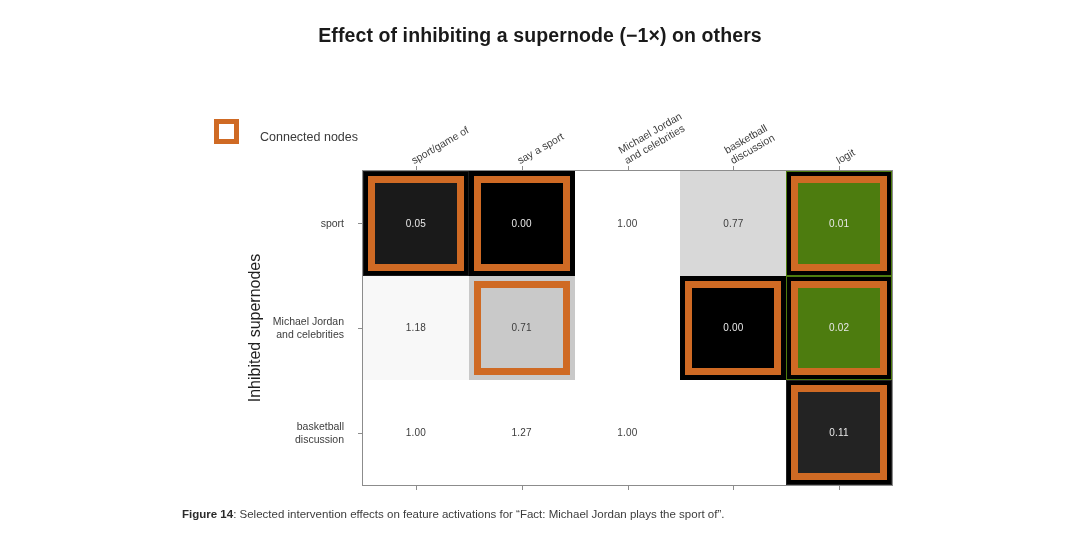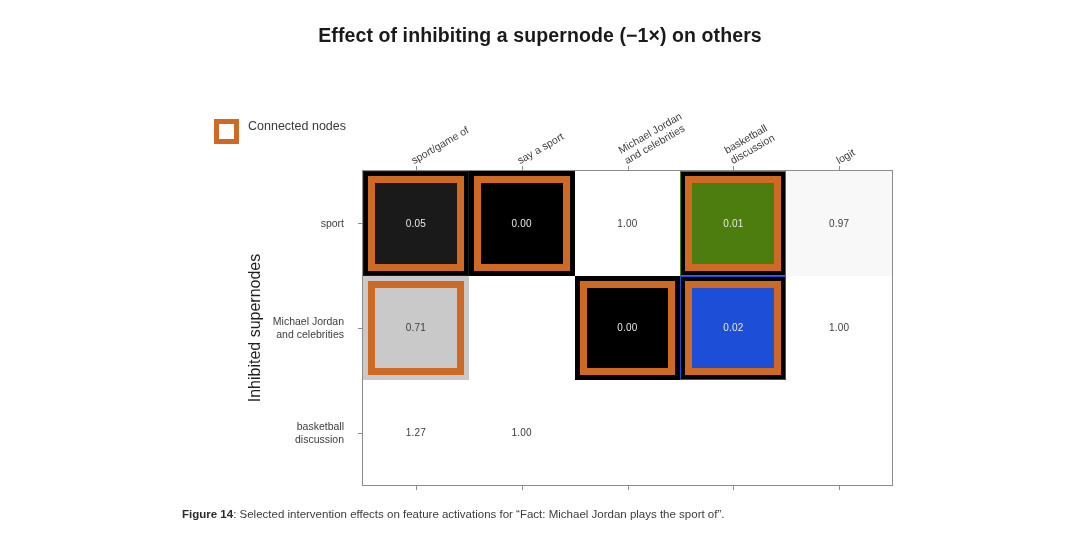--- a/index.html
+++ b/index.html
@@ -45,22 +45,22 @@
     font-weight: normal;
     color: #2b2b2b;
   }
 
   
   .legend {
     position: absolute;
     left: 186px;
     top: 119px;
     display: flex;
-    align-items: flex-start;
-    gap: 9px;
+    align-items: flex-end;
+    gap: 21px;
     padding-left: 28px;
   }
   .legend-swatch {
     width: 25px;
     height: 25px;
     box-sizing: border-box;
     border: 5px solid #cf6a24;
     background: #ffffff;
   }
   .legend-label {
@@ -267,49 +267,55 @@
     <div class="grid" id="grid">
         <div class="cell hl dark" style="background: rgb(26, 26, 26);">
           <span class="val" style="color: rgb(232, 232, 232);">0.05</span>
         </div>
         <div class="cell hl dark" style="background: rgb(0, 0, 0);">
           <span class="val" style="color: rgb(232, 232, 232);">0.00</span>
         </div>
         <div class="cell" style="background: rgb(255, 255, 255);">
           <span class="val" style="color: rgb(60, 60, 60);">1.00</span>
         </div>
+        <div class="cell" style="background: rgb(216, 216, 216);">
+          <span class="val" style="color: rgb(60, 60, 60);">0.77</span>
+        </div>
         <div class="cell hl dark" style="background: #4d7c0f;">
           <span class="val" style="color: rgb(232, 232, 232);">0.01</span>
         </div>
         <div class="cell" style="background: rgb(248, 248, 248);">
-          <span class="val" style="color: rgb(60, 60, 60);">0.97</span>
+          <span class="val" style="color: rgb(60, 60, 60);">1.18</span>
         </div>
         <div class="cell hl" style="background: rgb(201, 201, 201);">
           <span class="val" style="color: rgb(60, 60, 60);">0.71</span>
         </div>
         <div class="cell" style="background: rgb(255, 255, 255);">
           <span class="val" style="color: rgb(60, 60, 60);"></span>
         </div>
         <div class="cell hl dark" style="background: rgb(0, 0, 0);">
           <span class="val" style="color: rgb(232, 232, 232);">0.00</span>
         </div>
-        <div class="cell hl dark" style="background: #1d4ed8;">
+        <div class="cell hl dark" style="background: #4d7c0f;">
           <span class="val" style="color: rgb(232, 232, 232);">0.02</span>
         </div>
         <div class="cell" style="background: rgb(255, 255, 255);">
           <span class="val" style="color: rgb(60, 60, 60);">1.00</span>
         </div>
         <div class="cell" style="background: rgb(255, 255, 255);">
           <span class="val" style="color: rgb(60, 60, 60);">1.27</span>
         </div>
         <div class="cell" style="background: rgb(255, 255, 255);">
           <span class="val" style="color: rgb(60, 60, 60);">1.00</span>
         </div>
         <div class="cell" style="background: rgb(255, 255, 255);">
           <span class="val" style="color: rgb(60, 60, 60);"></span>
+        </div>
+        <div class="cell hl dark" style="background: rgb(35, 35, 35);">
+          <span class="val" style="color: rgb(232, 232, 232);">0.11</span>
         </div>
       </div>
     <div class="ticks-top" id="ticks-top">
         <div class="tick-v" style="left: 10%;"></div>
         <div class="tick-v" style="left: 30%;"></div>
         <div class="tick-v" style="left: 50%;"></div>
         <div class="tick-v" style="left: 70%;"></div>
         <div class="tick-v" style="left: 90%;"></div>
       </div>
     <div class="ticks-bottom" id="ticks-bottom">

